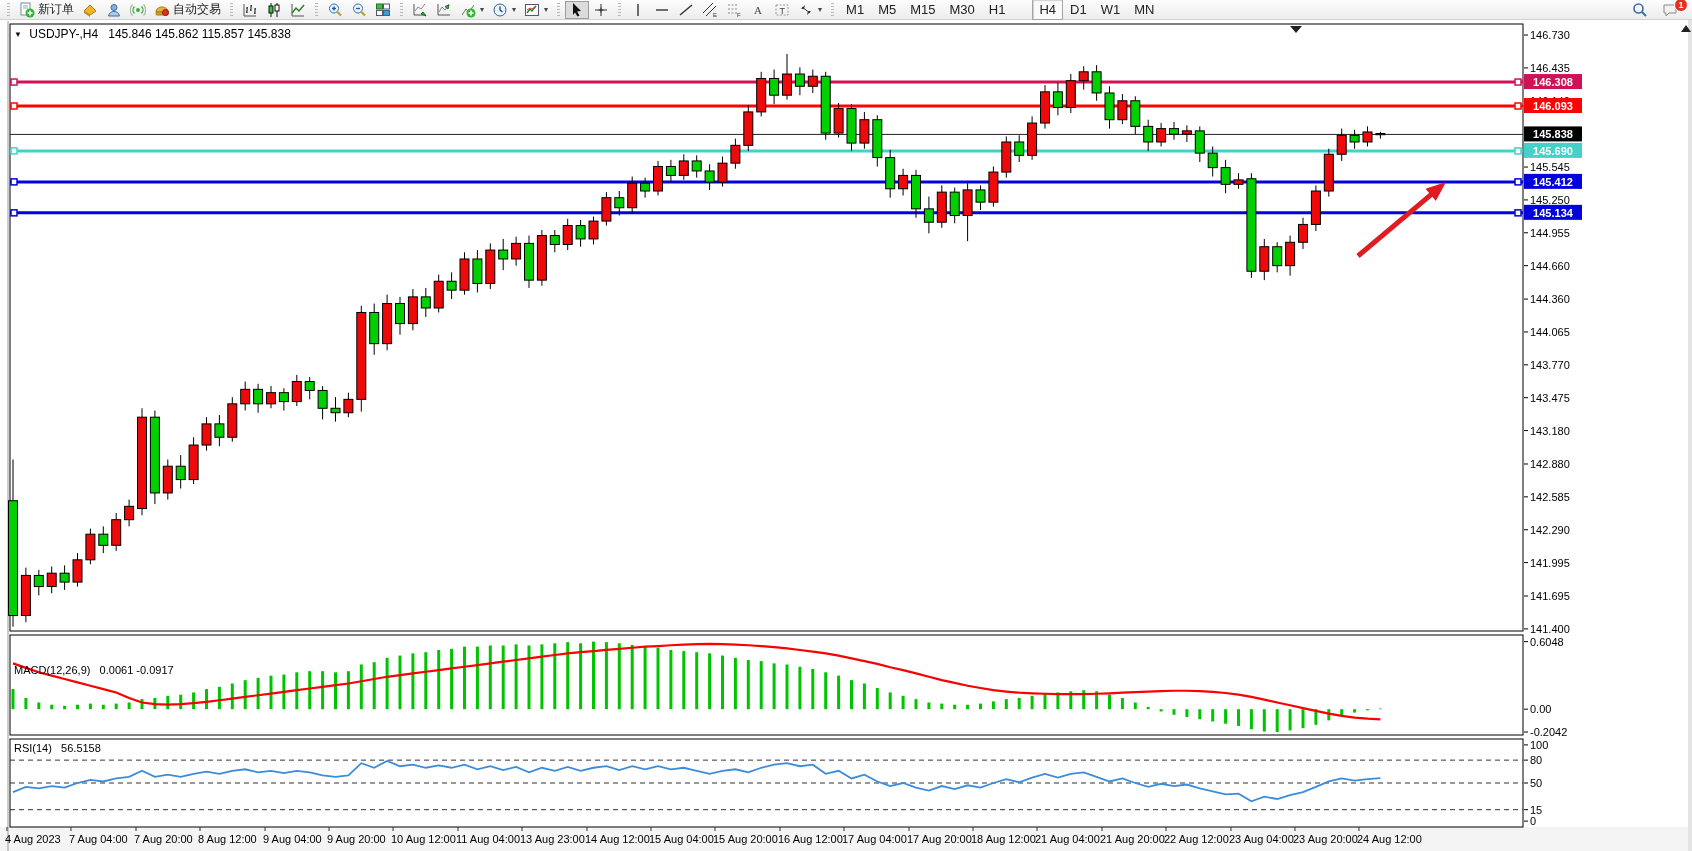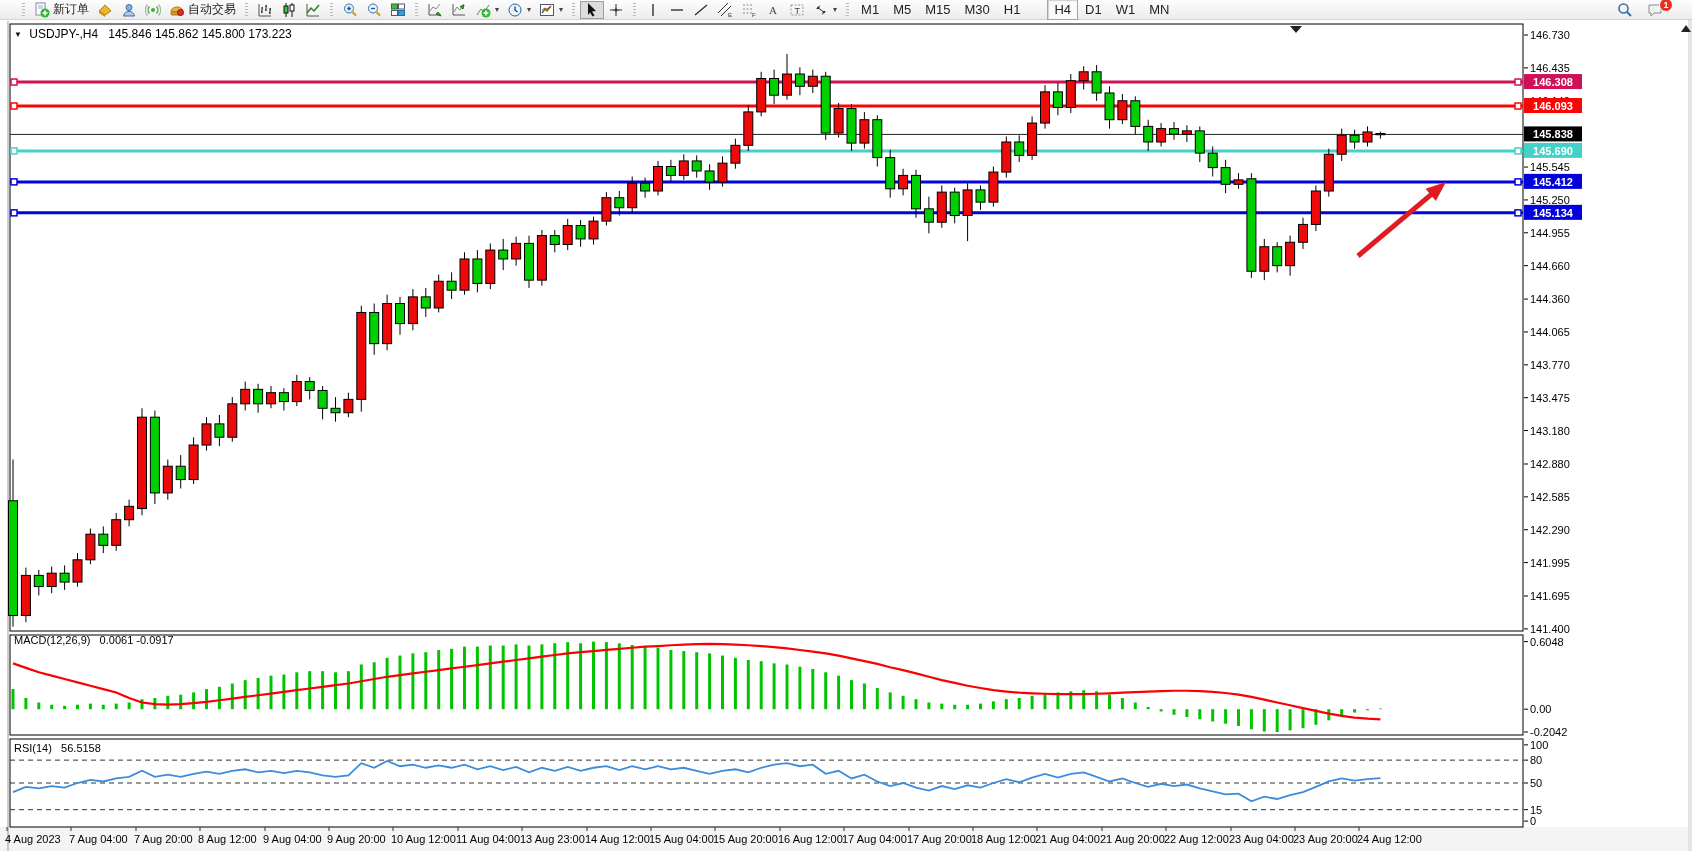--- a/index.html
+++ b/index.html
@@ -1,40 +1,40 @@
 <!DOCTYPE html>
 <html><head>
 <meta charset="utf-8">
 <style>
   html,body{margin:0;padding:0;background:#f0f0f0;width:1692px;height:851px;overflow:hidden;
     font-family:"Liberation Sans",sans-serif;-webkit-font-smoothing:antialiased;}
   #app{position:relative;width:1692px;height:851px;}
   
   #toolbar{position:absolute;left:0;top:0;width:1692px;height:20px;z-index:5;
     background:linear-gradient(#fdfdfd,#ececec);border-bottom:1px solid #d2d2d2;
-    display:flex;align-items:center;padding:0 17px;box-sizing:border-box;}
+    display:flex;align-items:center;padding:0 2px;box-sizing:border-box;}
   .grip{width:3px;height:14px;margin:0 5px;flex:0 0 auto;
     background-image:repeating-linear-gradient(#b9b9b9 0 1px,transparent 1px 3px);}
   .tbtn{display:inline-flex;align-items:center;gap:3px;height:18px;padding:0 3px;border:1px solid transparent;
     background:transparent;font-family:inherit;font-size:12px;color:#222;flex:0 0 auto;cursor:default;}
   .tbtn.pressed{background:#dcdcdc;border:1px solid #9e9e9e;}
   .tbtn svg{width:16px;height:16px;display:block;}
   .caret{font-size:8px;color:#444;margin-left:1px;}
   .tf{font-size:13px;color:#222;padding:2px 6px;border:1px solid transparent;flex:0 0 auto;}
   .tf.active{background:#fafafa;border:1px solid #a5a5a5;box-shadow:inset 1px 1px 1px #cfcfcf;margin-left:20px;}
   #tb-right{margin-left:auto;display:flex;align-items:center;gap:6px;padding-right:8px;}
   .notif{position:relative;}
   .nbadge{position:absolute;top:-4px;right:-7px;background:#e53020;color:#fff;font-size:9px;font-weight:bold;
     border-radius:7px;min-width:12px;height:12px;line-height:12px;text-align:center;border:1px solid #fff;}
   
   #chart-svg{position:absolute;left:0;top:0;z-index:1;}
   .ovl{position:absolute;z-index:3;font-size:12px;color:#000;white-space:nowrap;}
   #main-title{left:14px;top:27px;}
   #main-title .tri{font-size:8px;vertical-align:1px;margin-right:4px;color:#111;}
-  #macd-title{left:14px;top:634px;font-size:11px;}
+  #macd-title{left:14px;top:664px;font-size:11px;}
   #rsi-title{left:14px;top:742px;font-size:11px;}
 </style>
 </head>
 <body>
 <div id="app">
 
 <div id="toolbar">
   <span class="grip"></span>
 
   <button class="tbtn">
@@ -719,21 +719,21 @@
       <line x1="1359" y1="827" x2="1359" y2="831" stroke="#333"></line>
       <text x="1357" y="843" font-size="11" fill="#000" font-family="&quot;Liberation Sans&quot;,sans-serif">24 Aug 12:00</text>
       <line x1="1358" y1="256" x2="1433.7542066255123" y2="192.29759897400115" stroke="#e01b22" stroke-width="5"></line>
       <polygon points="1446,182 1435.8415577688909,200.99489540474536 1425.5439587948897,188.74910203025752" fill="#e01b22"></polygon>
     </svg>
 
 <div class="ovl" id="main-title">
   <span class="tri">▼</span>
   <span>USDJPY-,H4</span>
   <span>&nbsp;</span>
-  <span>145.846 145.862 145.800 173.223</span>
+  <span>145.846 145.862 115.857 145.838</span>
 </div>
 <div class="ovl" id="macd-title">
   <span>MACD(12,26,9)</span>
   <span>&nbsp;</span>
   <span>0.0061 -0.0917</span>
 </div>
 <div class="ovl" id="rsi-title">
   <span>RSI(14)</span>
   <span>&nbsp;</span>
   <span>56.5158</span>

